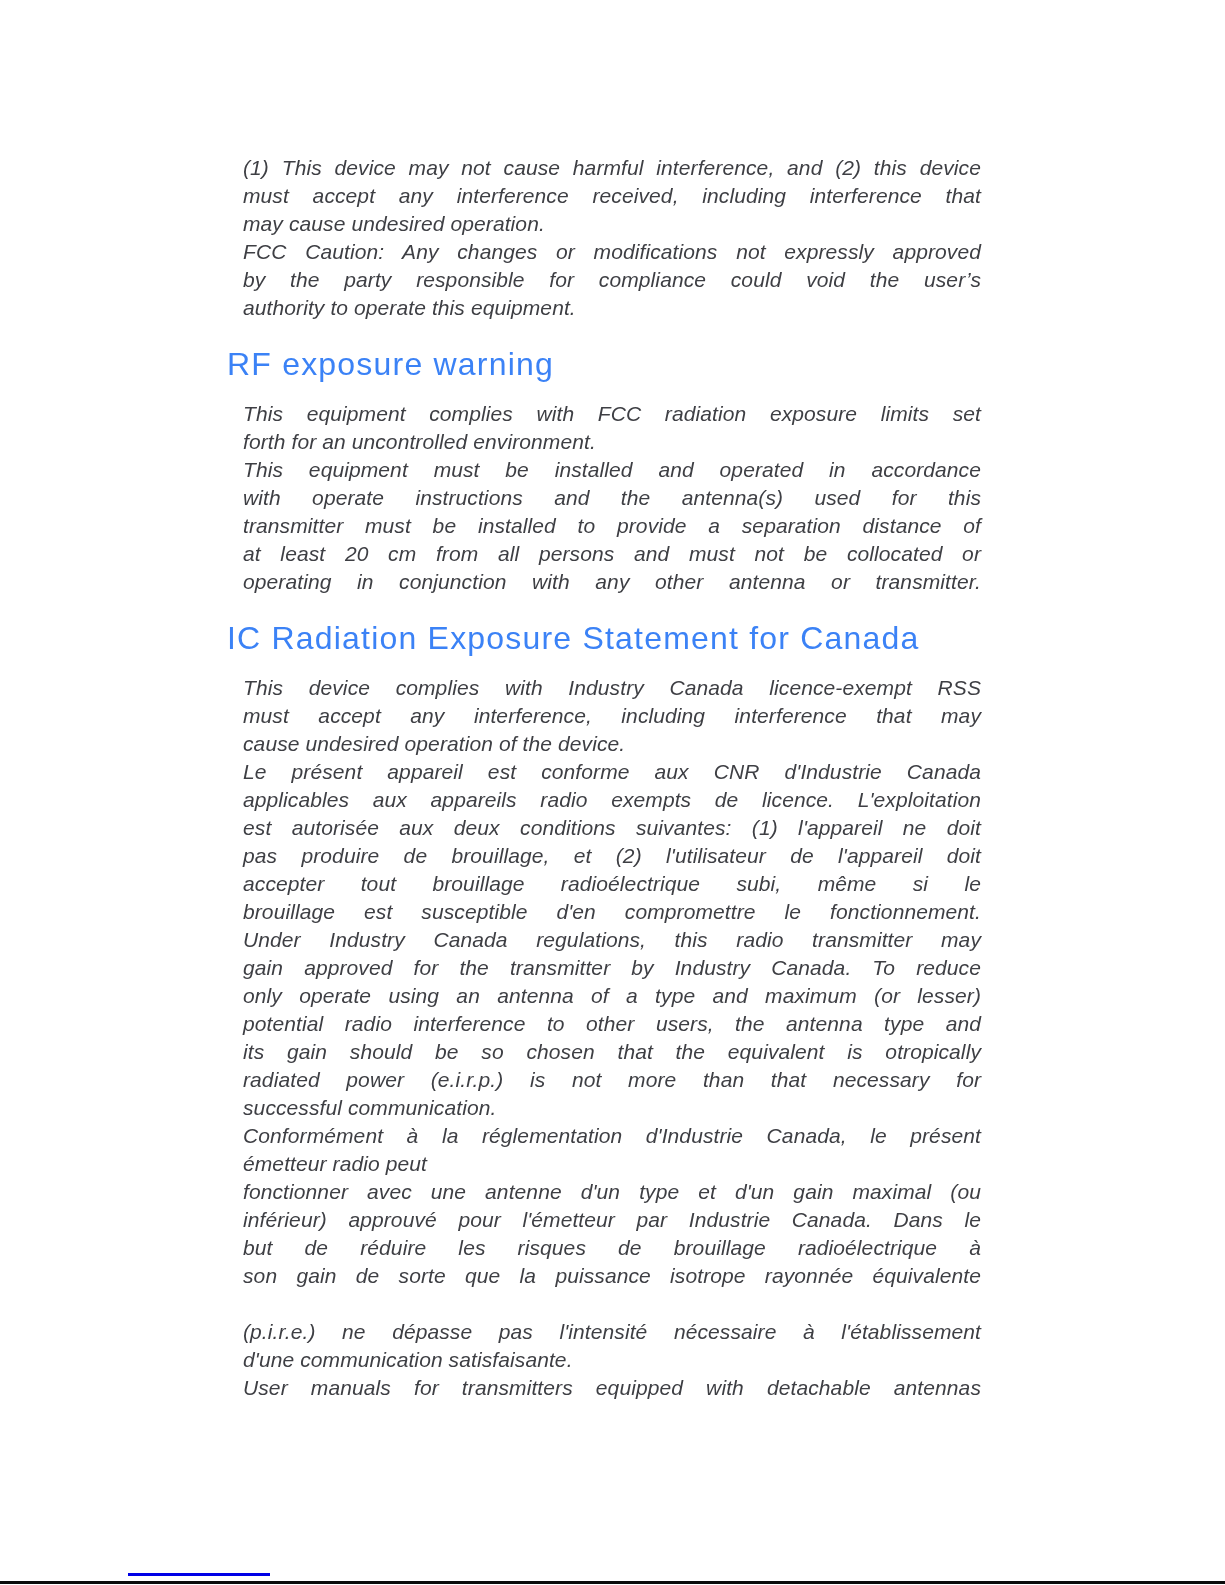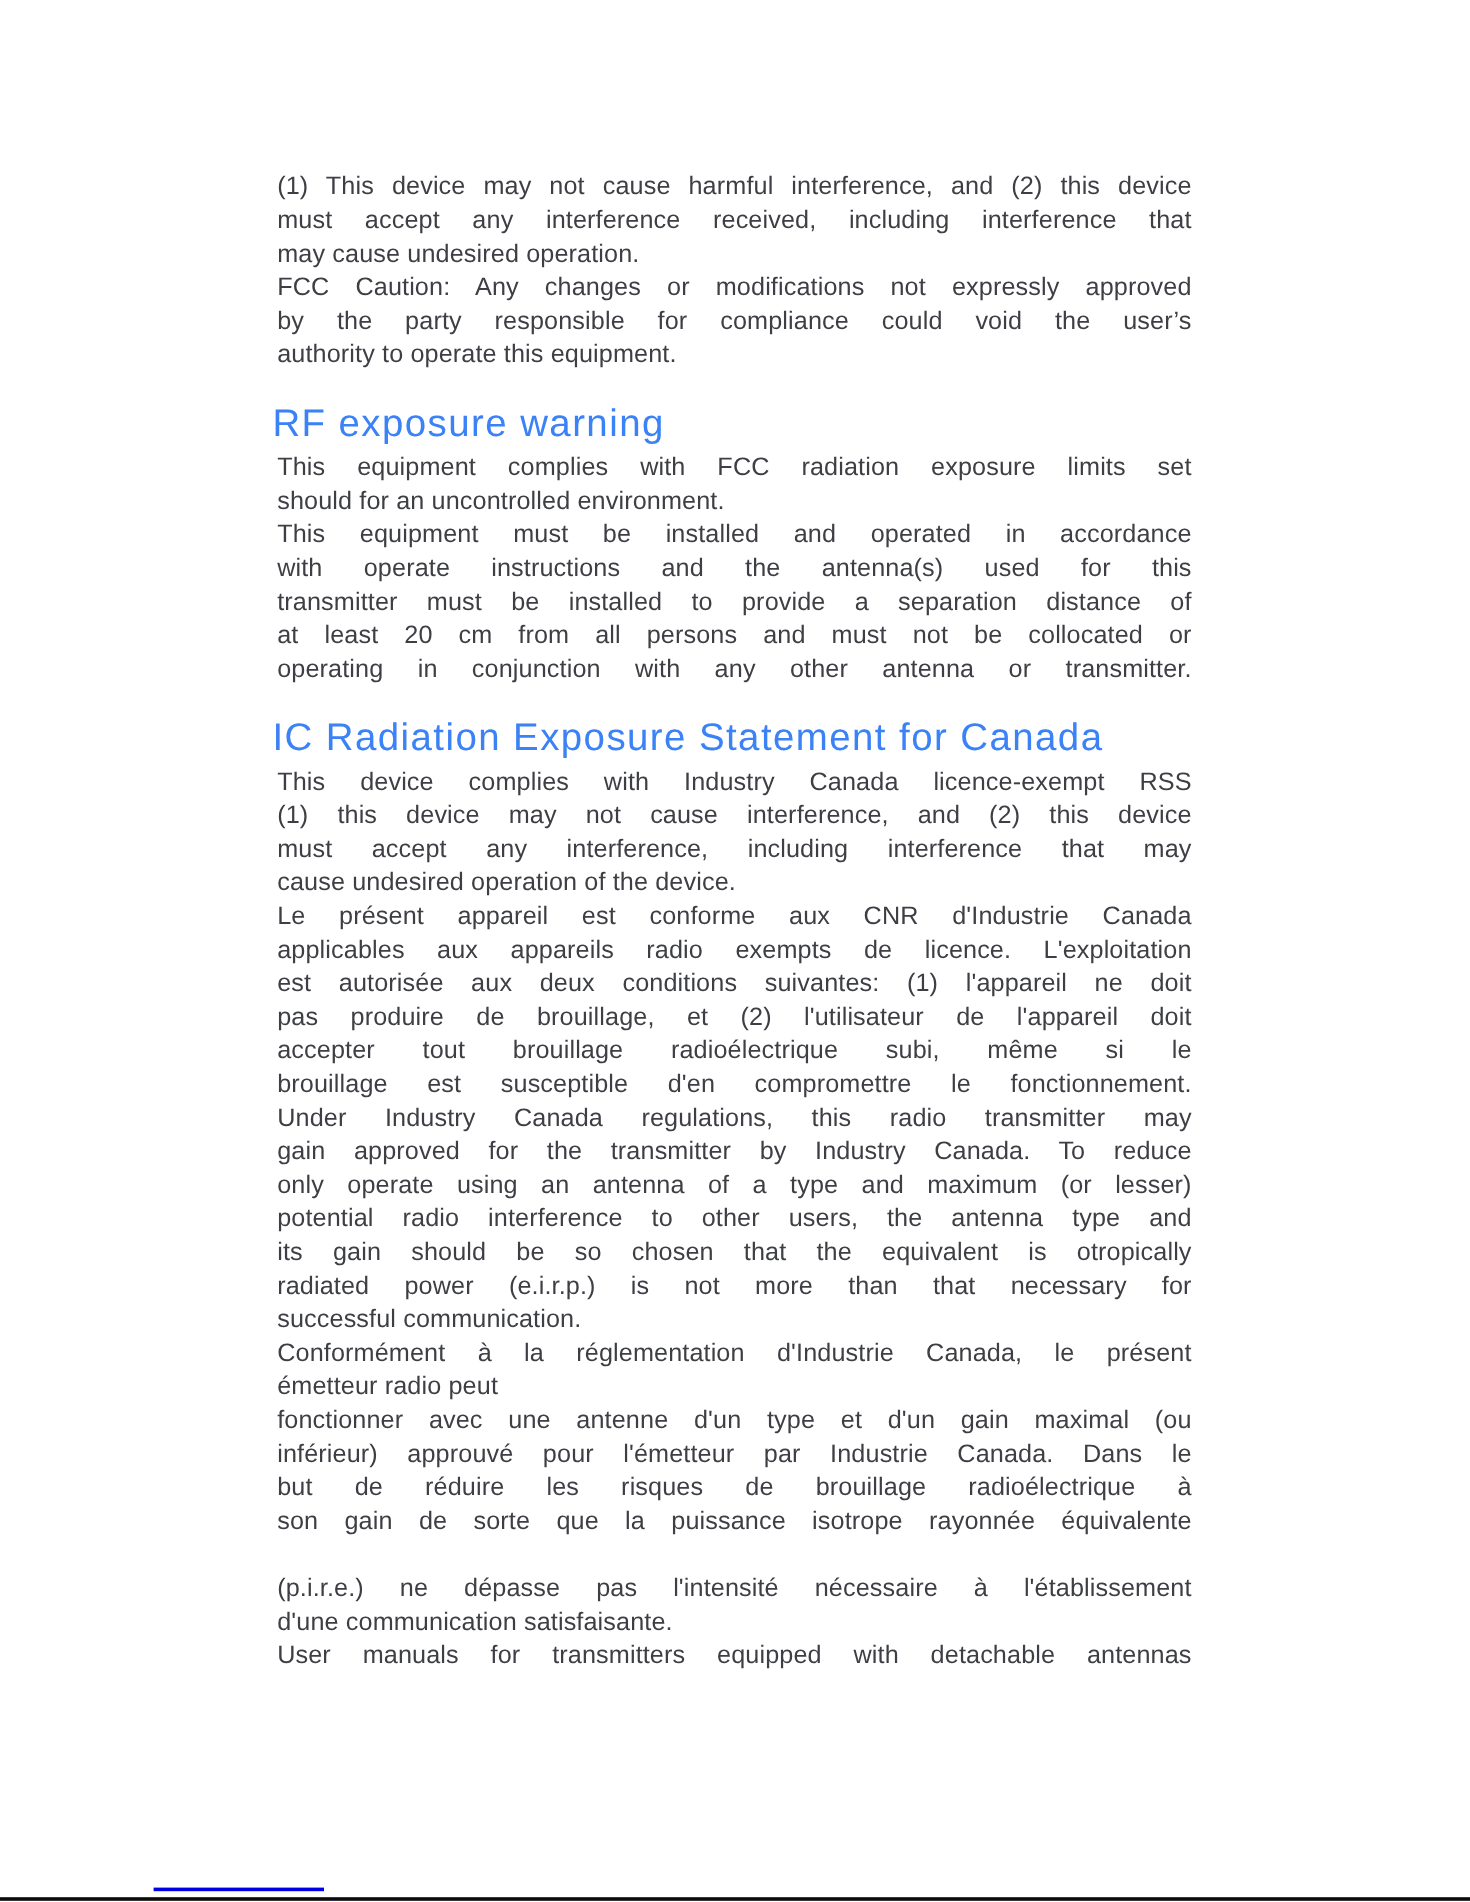--- a/index.html
+++ b/index.html
@@ -12,21 +12,21 @@
   .page {
     position: absolute; inset: 0;
     width: 1225px; height: 1585px;
     background: #ffffff;
   }
   .doc {
     position: absolute;
     left: 227px; top: 138px; width: 770px;
     color: #3e3f44;
   }
-  .para { margin: 4px; }
+  .para { margin: 16px; font-style: italic; }
   .para.gap { margin-top: 28px; }
   .line {
     height: 28px; line-height: 28px;
     font-size: 21px;
     letter-spacing: 0.1px;
     white-space: nowrap;
   }
   .line.j {
     white-space: normal;
     text-align: justify;
@@ -62,31 +62,30 @@
         <div class="line j">(1) This device may not cause harmful interference, and (2) this device</div>
         <div class="line j">must accept any interference received, including interference that</div>
         <div class="line">may cause undesired operation.</div>
         <div class="line j">FCC Caution: Any changes or modifications not expressly approved</div>
         <div class="line j">by the party responsible for compliance could void the user’s</div>
         <div class="line">authority to operate this equipment.</div>
       </div>
       <h2 class="heading">RF exposure warning</h2>
       <div class="para">
         <div class="line j">This equipment complies with FCC radiation exposure limits set</div>
-        <div class="line">should for an uncontrolled environment.</div>
+        <div class="line">forth for an uncontrolled environment.</div>
         <div class="line j">This equipment must be installed and operated in accordance</div>
         <div class="line j">with operate instructions and the antenna(s) used for this</div>
         <div class="line j">transmitter must be installed to provide a separation distance of</div>
         <div class="line j">at least 20 cm from all persons and must not be collocated or</div>
         <div class="line j">operating in conjunction with any other antenna or transmitter.</div>
       </div>
       <h2 class="heading">IC Radiation Exposure Statement for Canada</h2>
       <div class="para">
         <div class="line j">This device complies with Industry Canada licence-exempt RSS</div>
-        <div class="line j">(1) this device may not cause interference, and (2) this device</div>
         <div class="line j">must accept any interference, including interference that may</div>
         <div class="line">cause undesired operation of the device.</div>
         <div class="line j">Le présent appareil est conforme aux CNR d'Industrie Canada</div>
         <div class="line j">applicables aux appareils radio exempts de licence. L'exploitation</div>
         <div class="line j">est autorisée aux deux conditions suivantes: (1) l'appareil ne doit</div>
         <div class="line j">pas produire de brouillage, et (2) l'utilisateur de l'appareil doit</div>
         <div class="line j">accepter tout brouillage radioélectrique subi, même si le</div>
         <div class="line j">brouillage est susceptible d'en compromettre le fonctionnement.</div>
         <div class="line j">Under Industry Canada regulations, this radio transmitter may</div>
         <div class="line j">gain approved for the transmitter by Industry Canada. To reduce</div>

